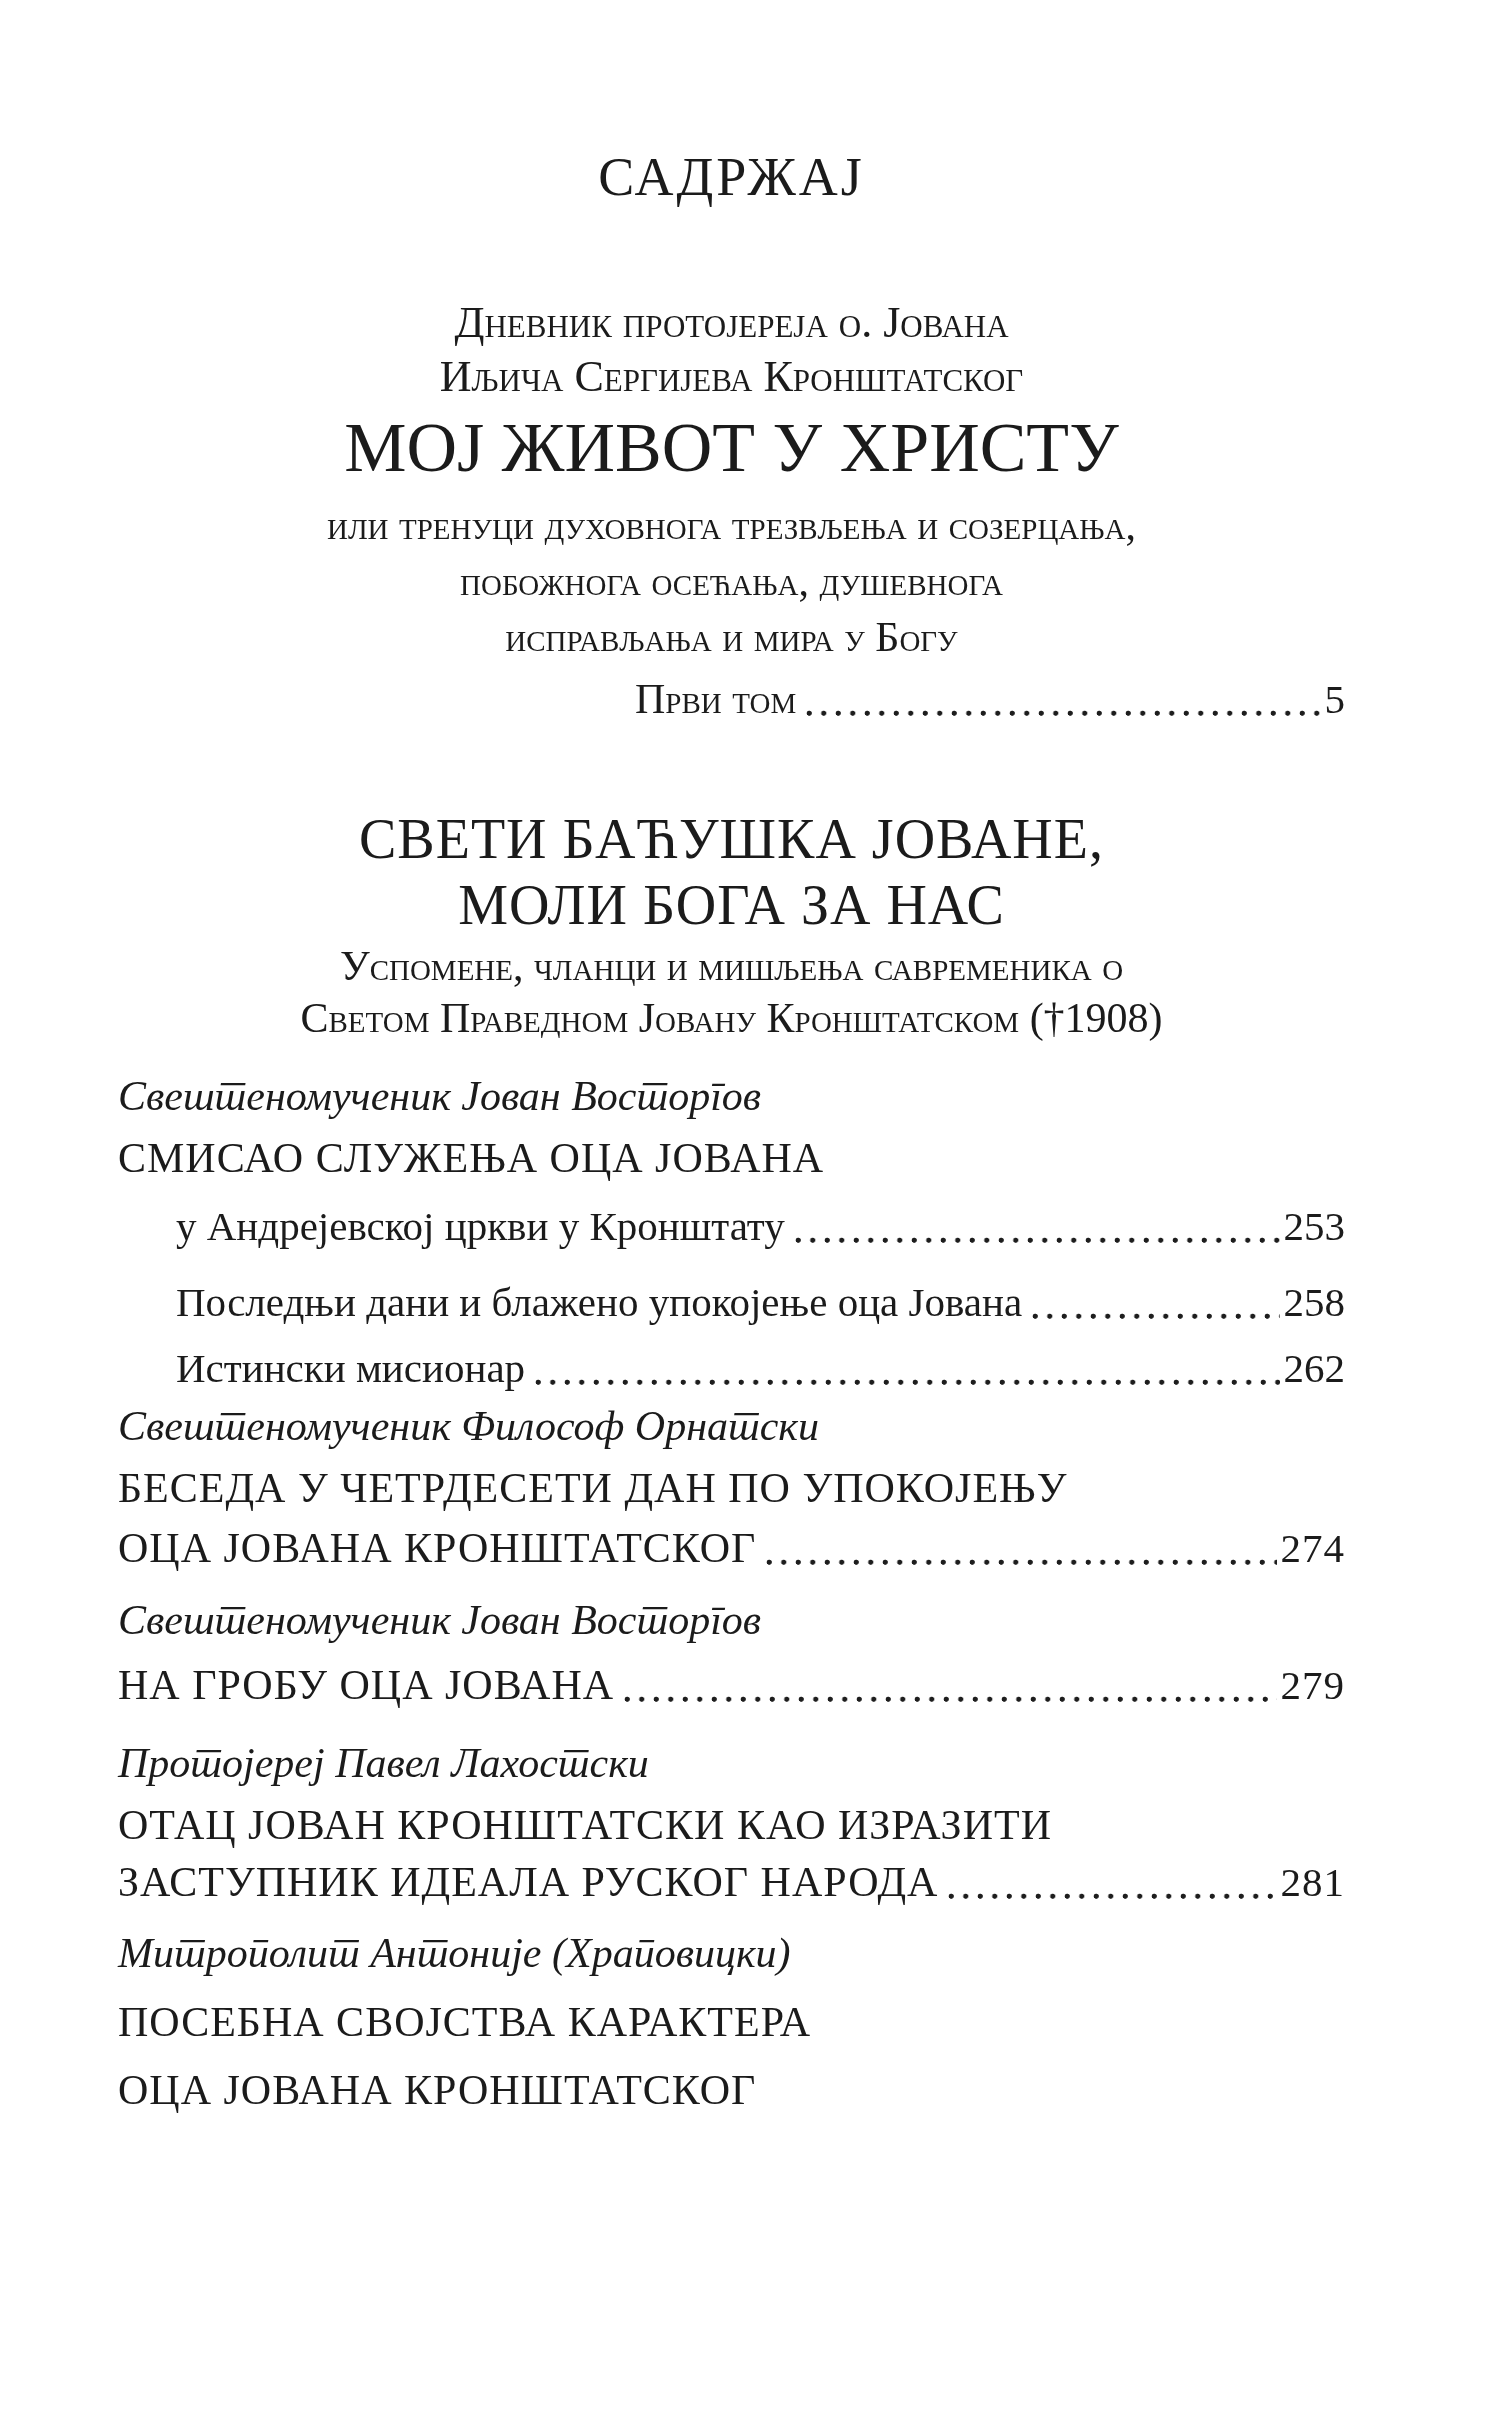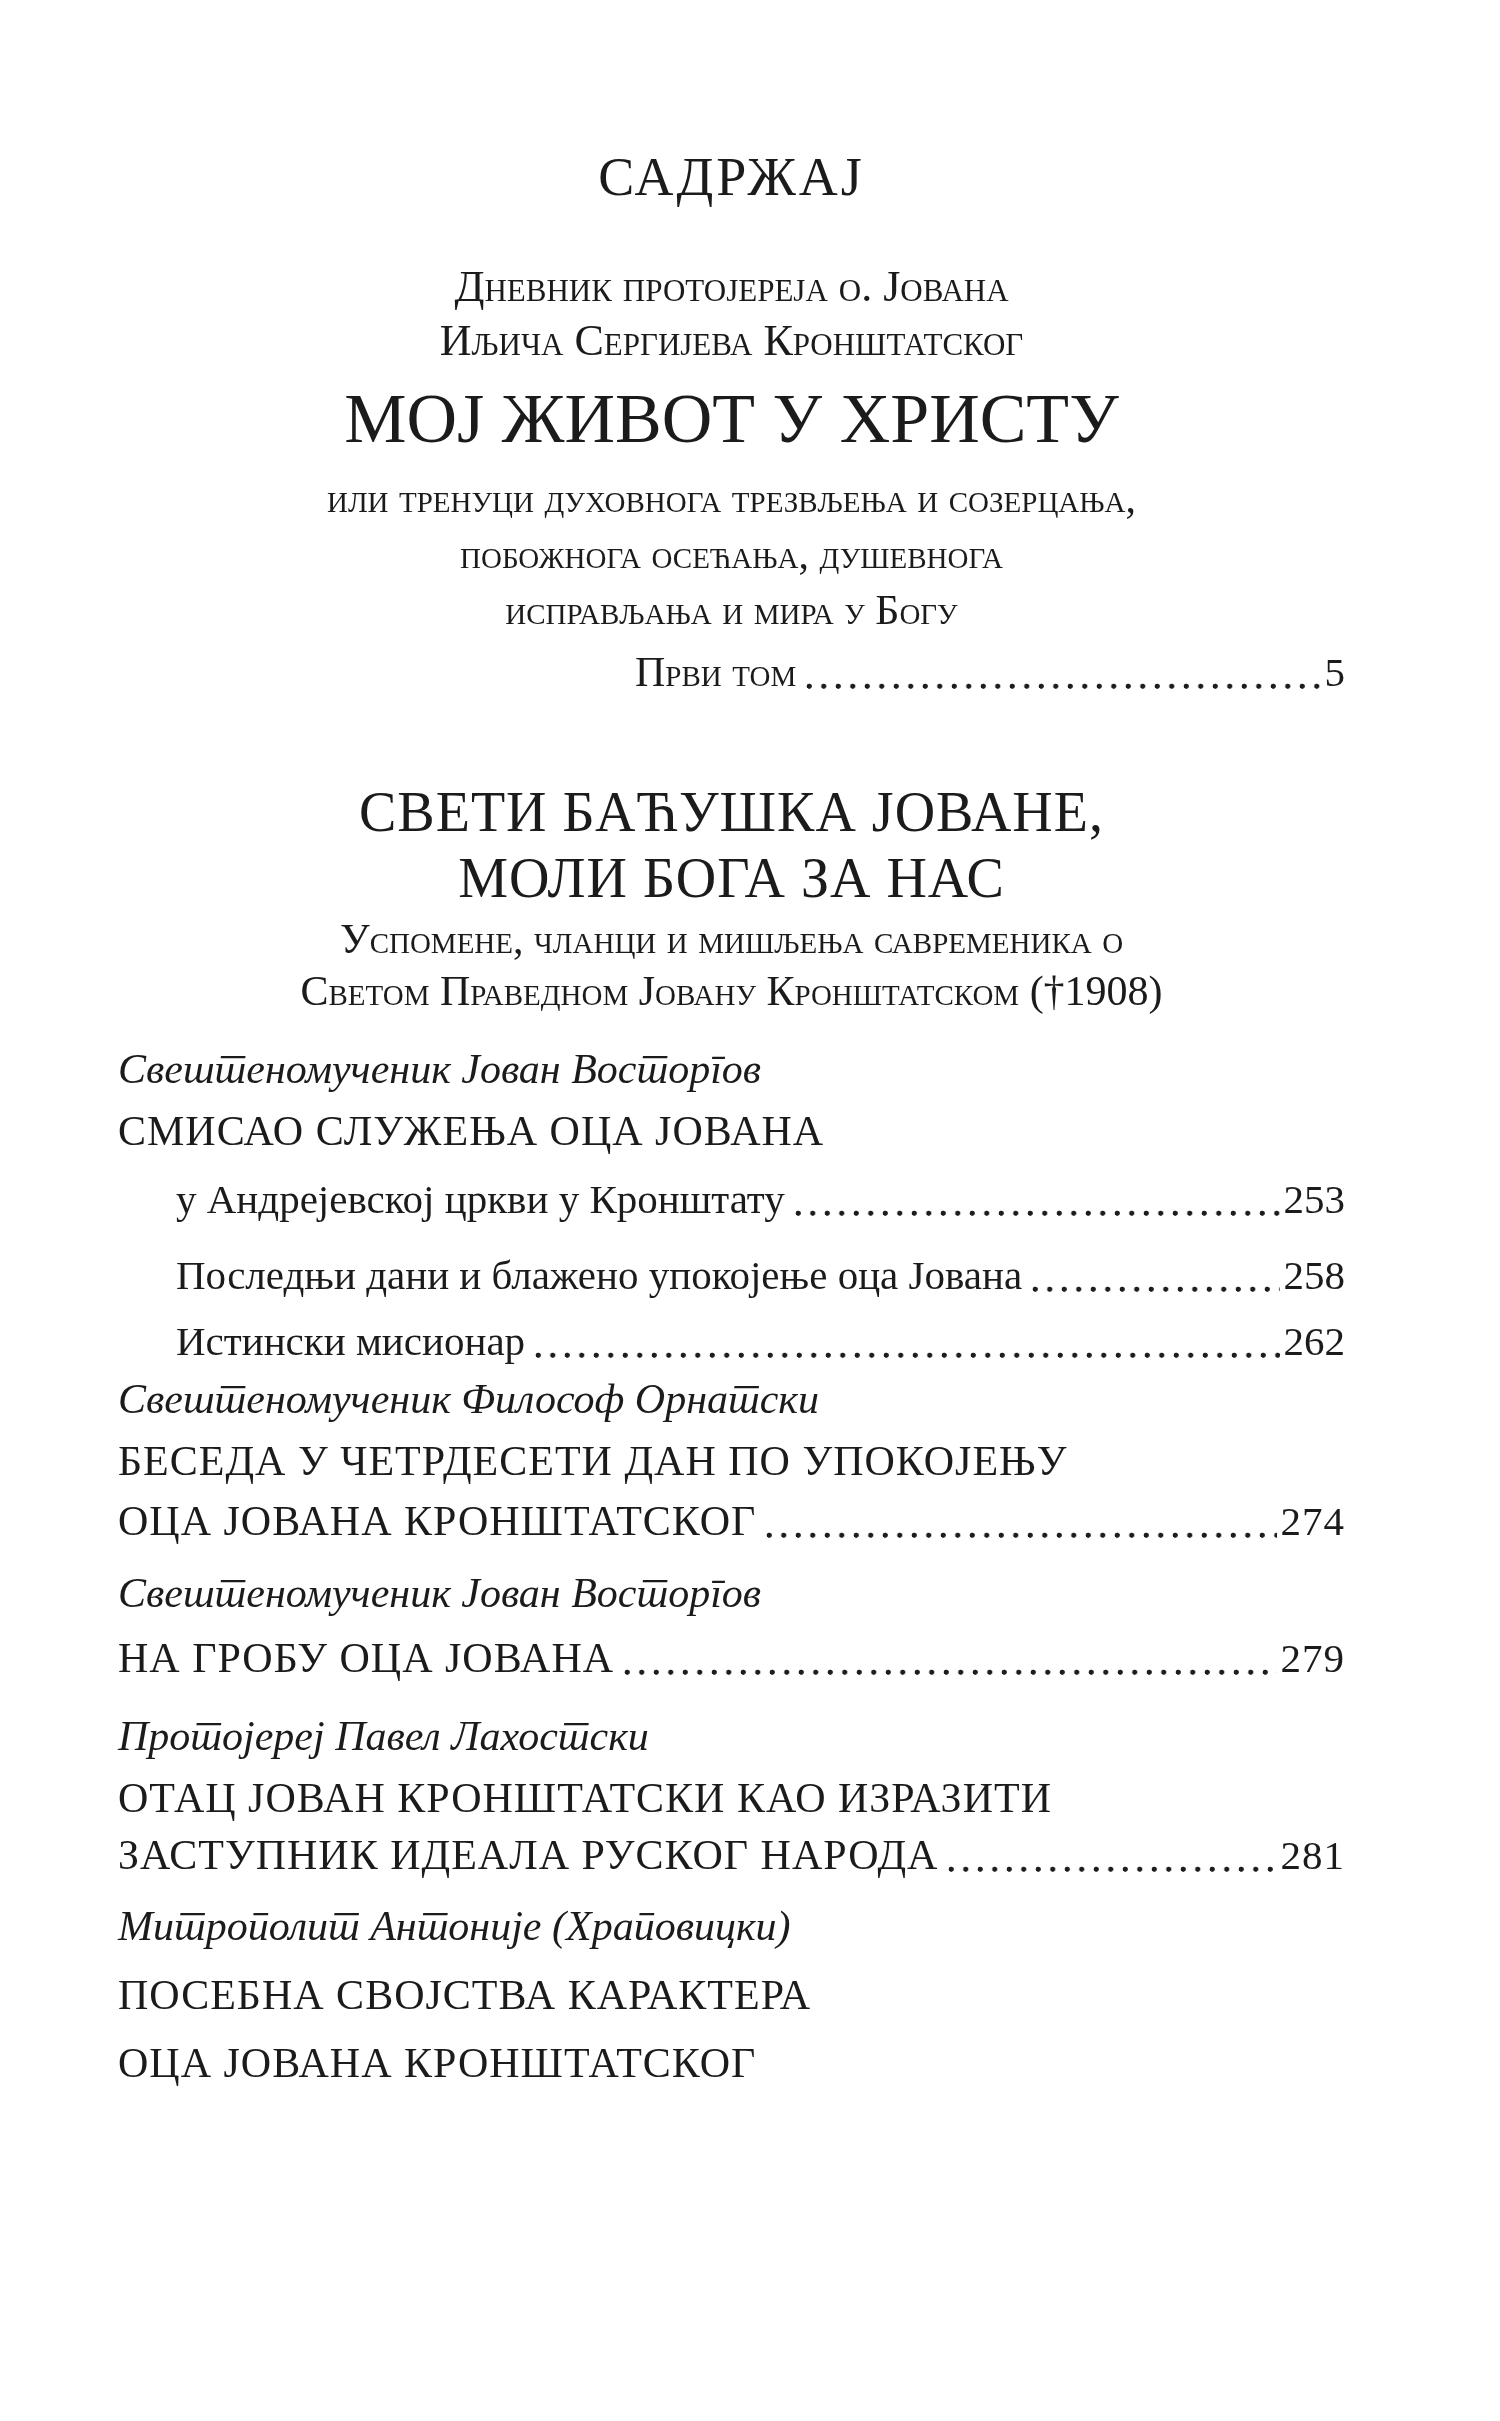--- a/index.html
+++ b/index.html
@@ -24,26 +24,26 @@
     margin: 150px 0 0 0;
     font-size: 54px;
     line-height: 54px;
     letter-spacing: 3px;
     font-weight: normal;
   }
   .hdr {
     font-size: 44px;
     line-height: 54px;
   }
-  .hdr1 { margin-top: 56px; }
+  .hdr1 { margin-top: 92px; }
   .big-title {
     font-size: 70px;
     line-height: 86px;
     font-weight: normal;
-    margin: 8px;
+    margin: 1px;
   }
   .sub {
     font-size: 42px;
     line-height: 56px;
   }
   .sub1 { margin-top: 6px; }
   .sec-sub {
     font-size: 42px;
     line-height: 52px;
   }

